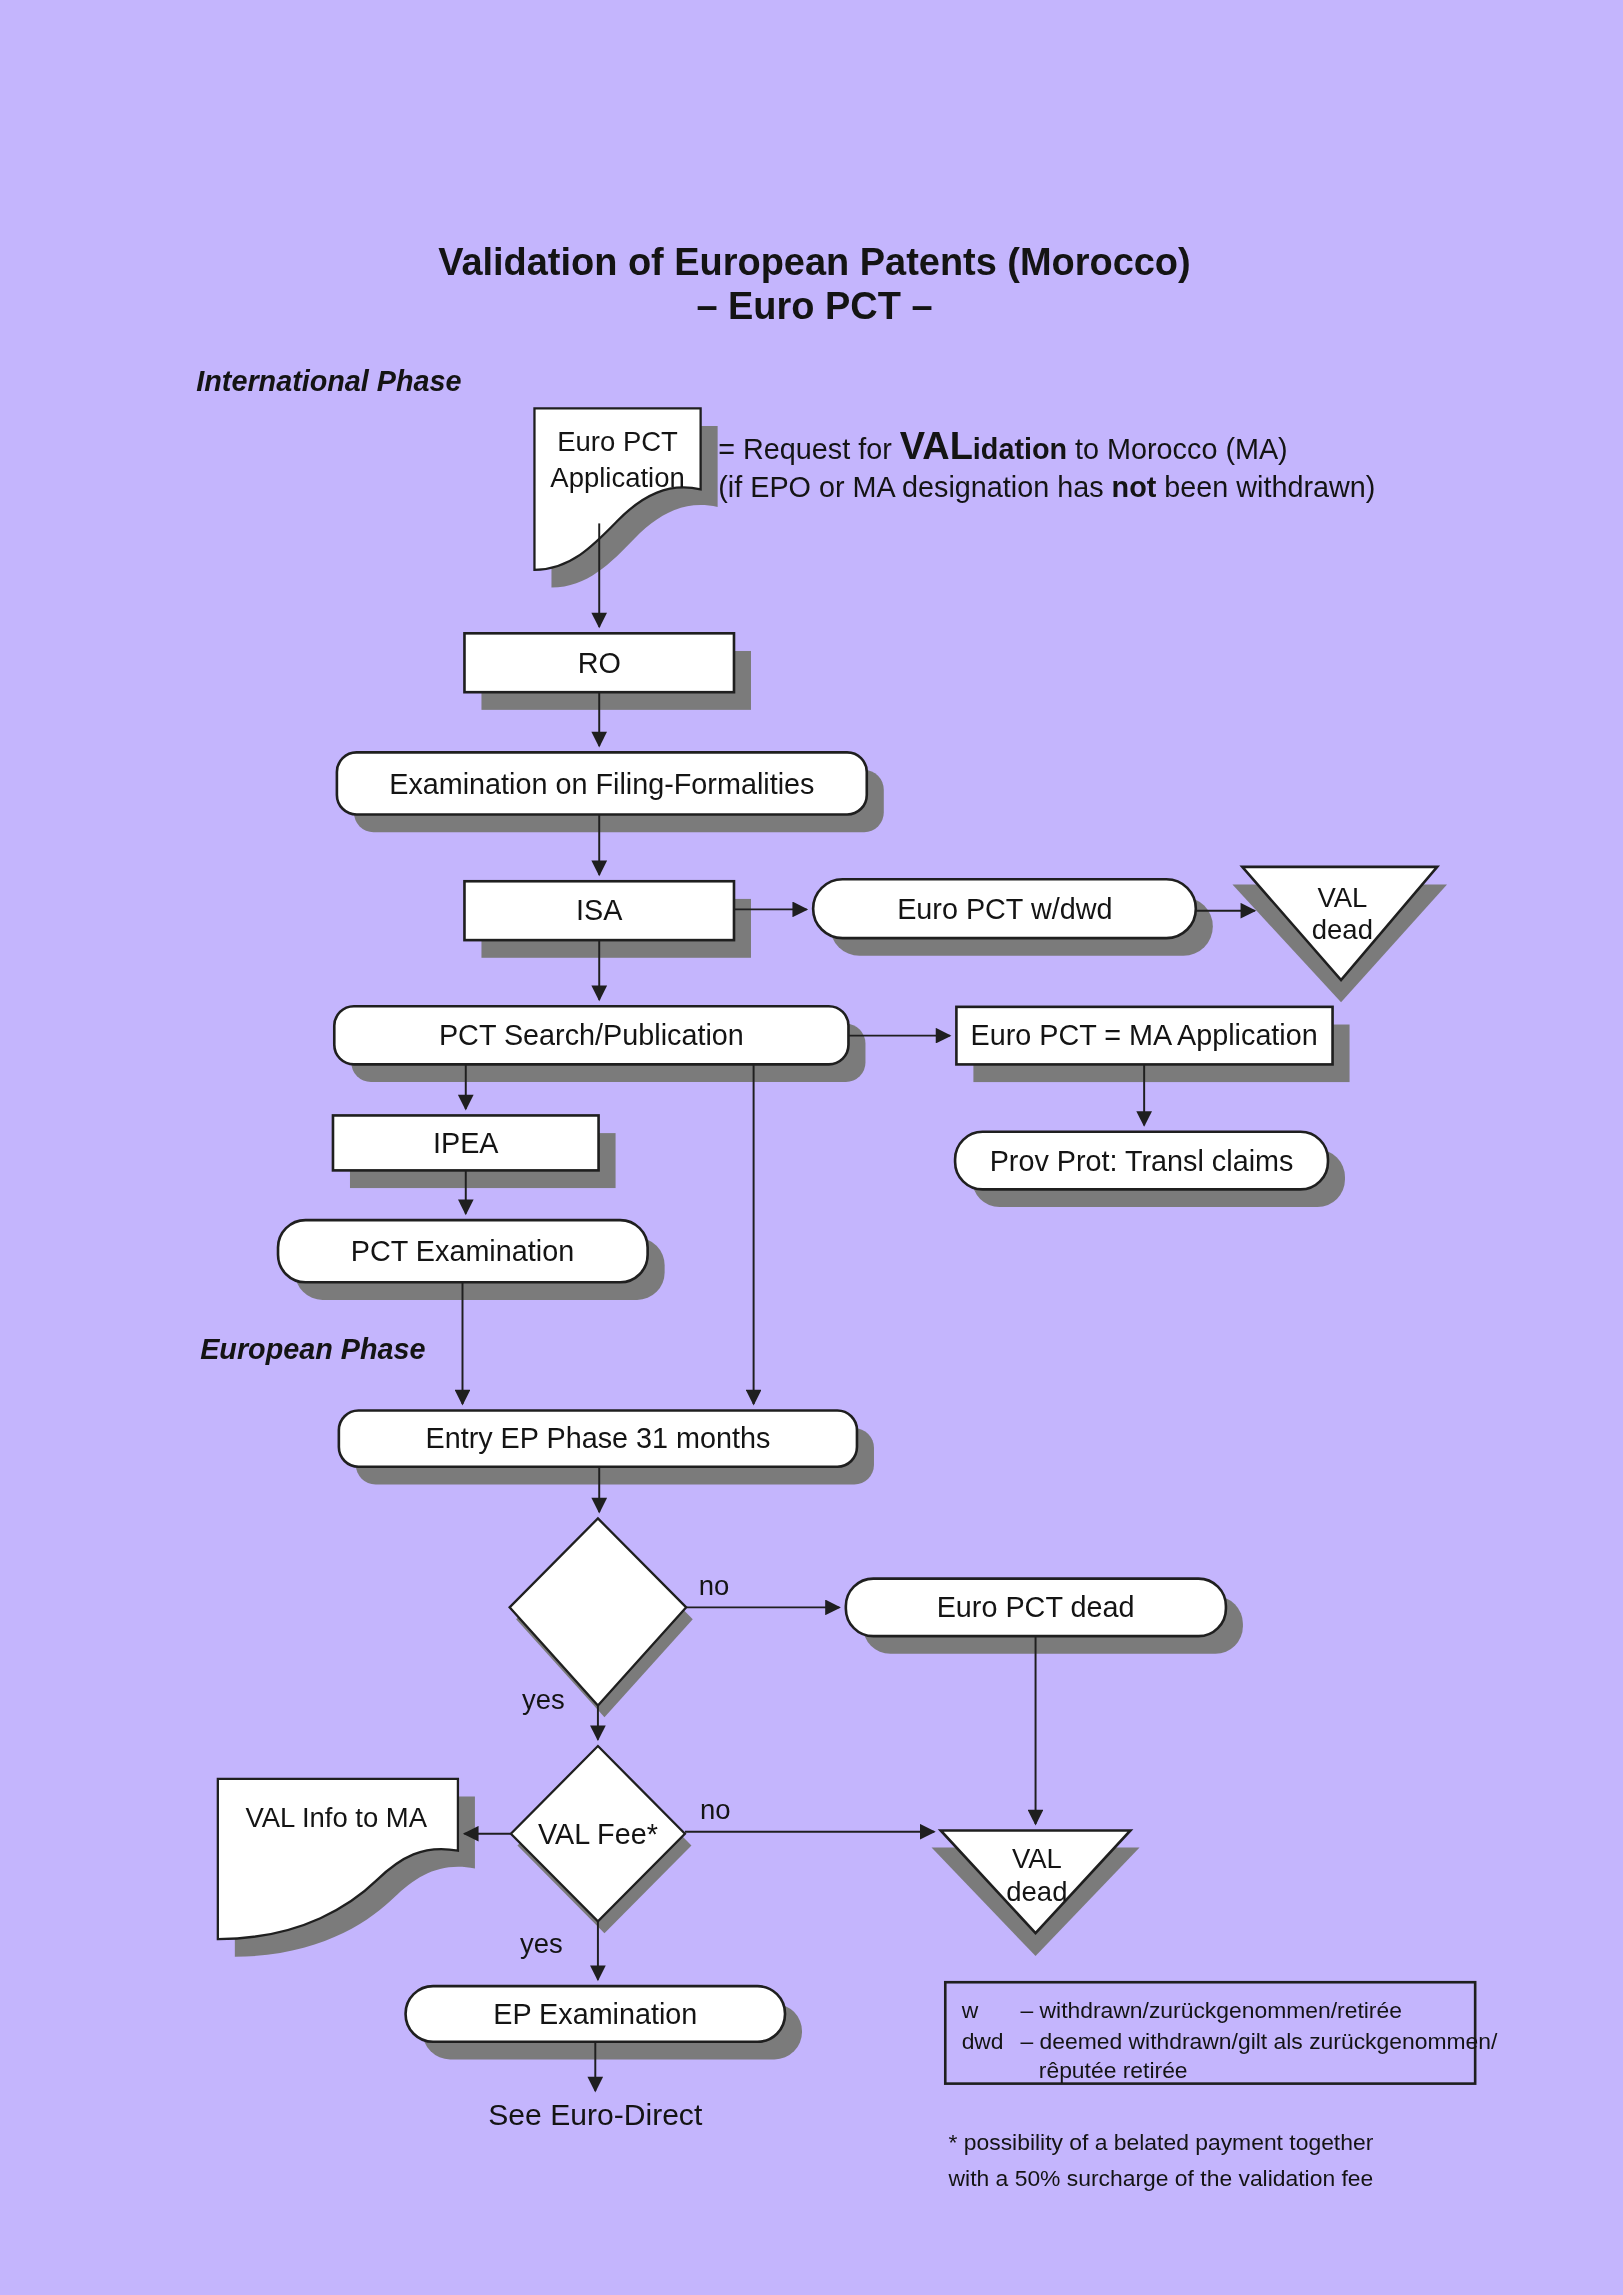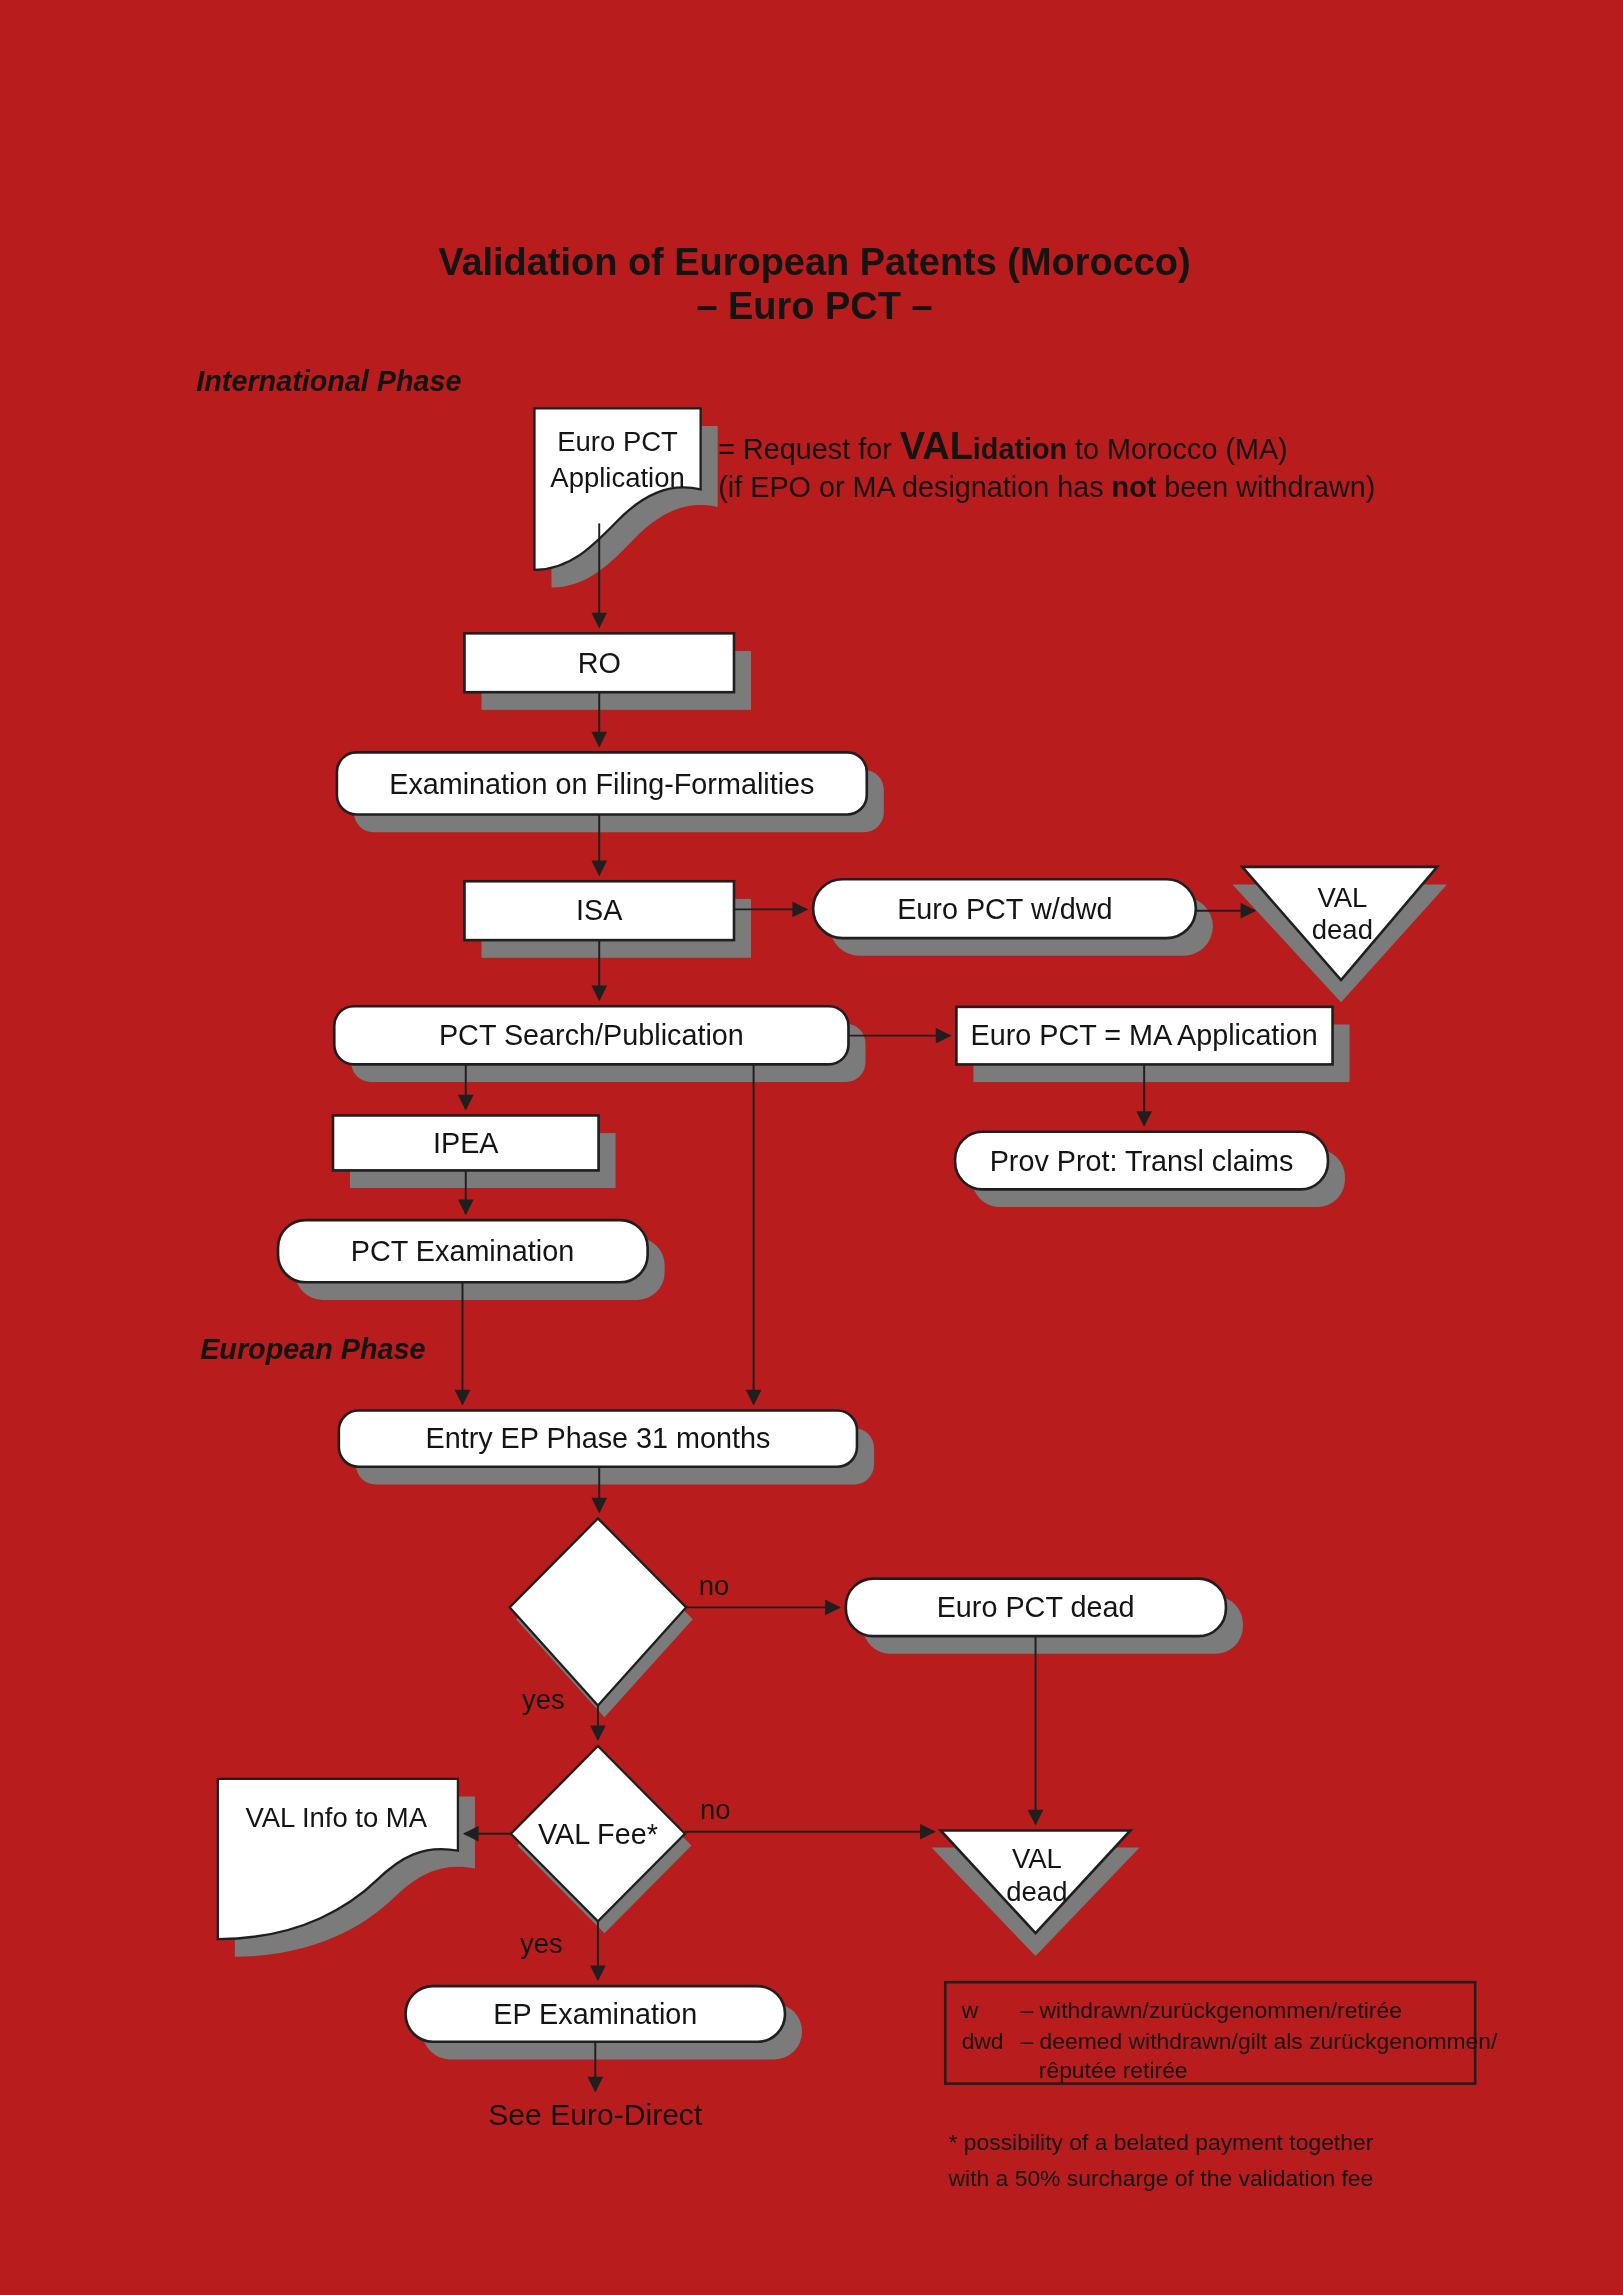--- a/index.html
+++ b/index.html
@@ -1,16 +1,16 @@
 <!DOCTYPE html>
 <html style="font-size:10.5px"><head>
 <meta charset="utf-8">
 <style>
   html,body{margin:0;padding:0;background:#ffffff;}
-  #page{position:relative;width:1623px;height:2295px;background:#b91c1c;overflow:hidden;
+  #page{position:relative;width:1623px;height:2295px;background:#c4b5fd;overflow:hidden;
         font-family:"Liberation Sans",sans-serif;}
   svg{position:absolute;left:0;top:0;}
   
   .shape{fill:#ffffff;stroke:#1f1f1f;stroke-width:4;}
   .shape3{fill:#ffffff;stroke:#1f1f1f;stroke-width:3.5;}
   .shadow{fill:#7b7b7b;stroke:none;}
   .edge{stroke:#1f1f1f;stroke-width:3;fill:none;marker-end:url(#ah);}
   .openbox{fill:none;stroke:#1f1f1f;stroke-width:4;}
   
   text{fill:#141414;font-family:"Liberation Sans",sans-serif;white-space:pre;}

